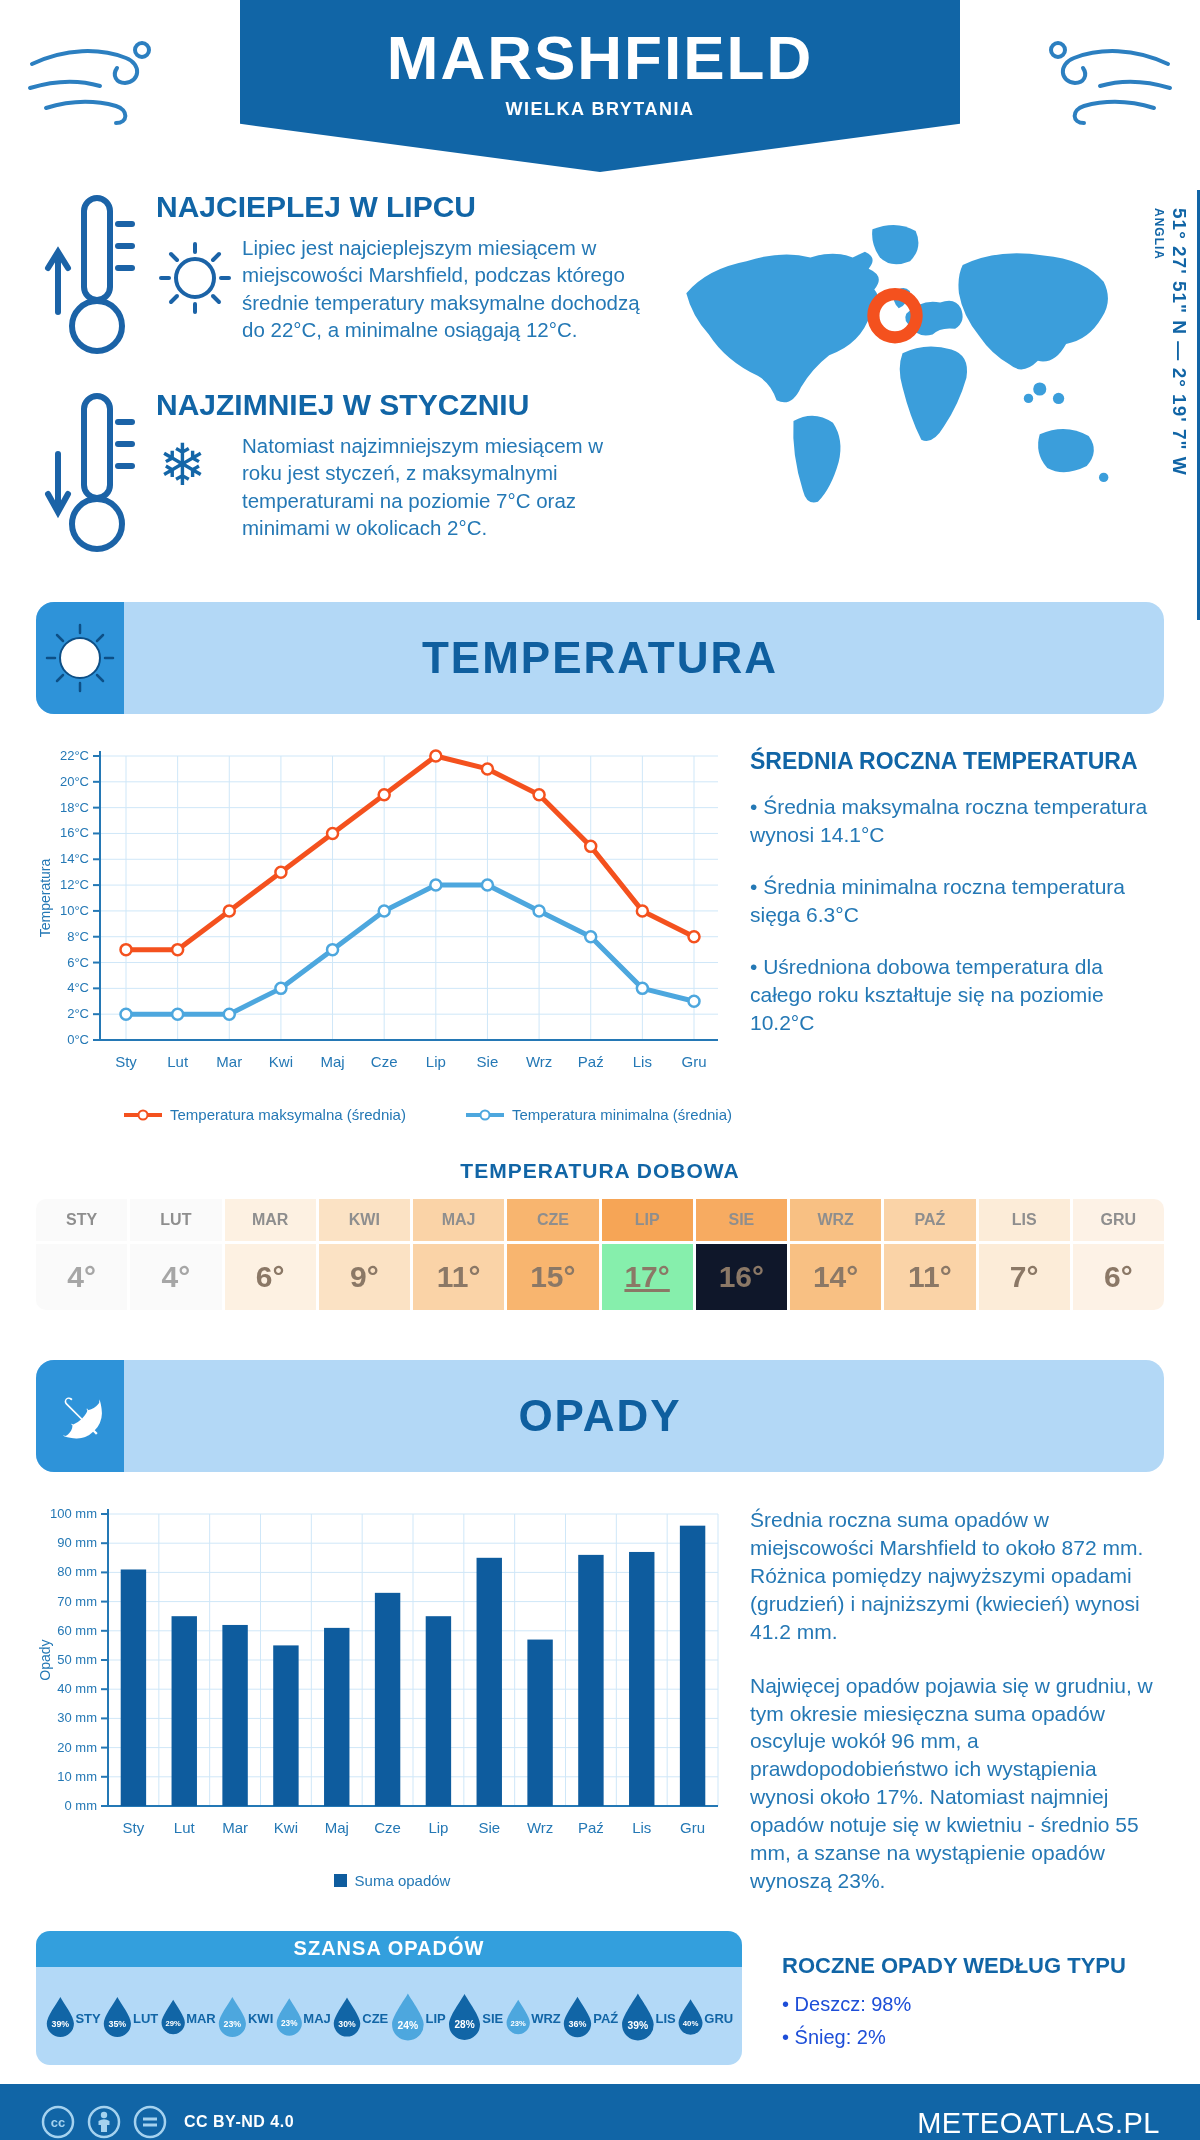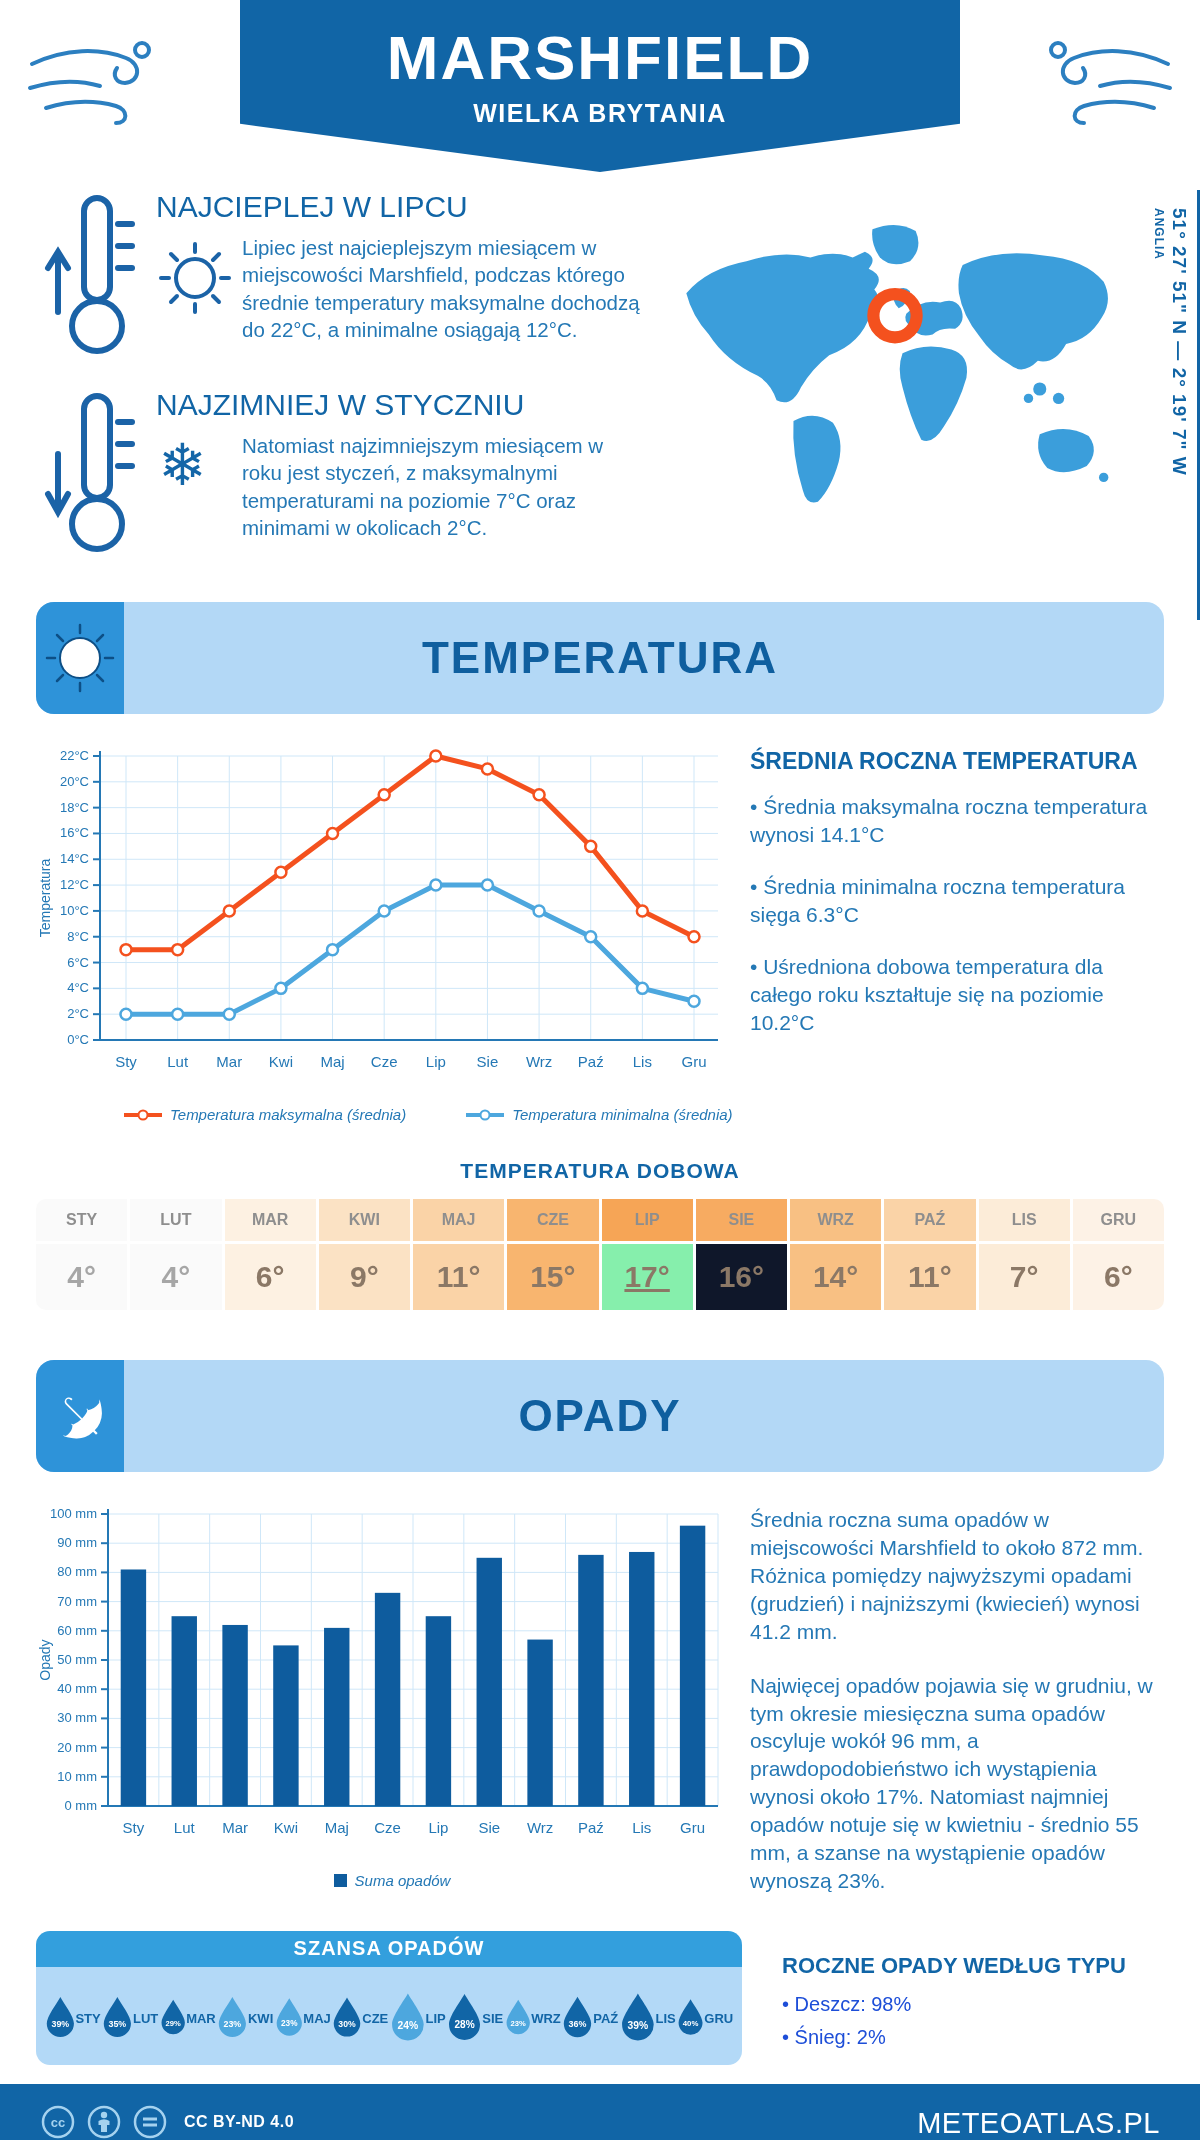--- a/index.html
+++ b/index.html
@@ -4,32 +4,32 @@
 <style>
   html,body{margin:0;padding:0;background:#fff;}
   body{font-family:"Liberation Sans",sans-serif;}
   .page{position:relative;width:1200px;min-height:2140px;background:#fff;overflow:hidden;}
 
   
   .top{position:relative;height:176px;}
   .banner{width:720px;height:172px;margin:0 auto;background:#1165a6;
     clip-path:polygon(0 0,100% 0,100% 72%,50% 100%,0 72%);text-align:center;color:#fff;}
   .banner h1{margin:0;padding-top:22px;font-size:62px;letter-spacing:2px;font-weight:bold;}
-  .banner .subtitle{margin-top:6px;font-size:25px;letter-spacing:1.5px;font-weight:600;}
+  .banner .subtitle{margin-top:6px;font-size:18px;letter-spacing:1.5px;font-weight:600;}
   .wind{position:absolute;top:30px;}
   .wind-left{left:26px;}
   .wind-right{right:26px;}
 
   
   .hero{display:flex;padding:14px 0 0 40px;height:396px;}
   .hero-left{width:600px;}
   .highlight{display:flex;margin-bottom:22px;}
   .thermo-box{width:112px;flex:none;}
   .hl-content{flex:1;padding-left:4px;}
-  .hl-content h2{margin:0 0 10px 0;color:#1165a6;font-size:30px;font-weight:normal;}
+  .hl-content h2{margin:0 0 10px 0;color:#1165a6;font-size:30px;font-weight:bold;}
   .hl-body{display:flex;align-items:flex-start;}
   .minor-icon{width:86px;flex:none;padding-top:4px;}
   .hl-body p{margin:0;color:#2478b5;font-size:20.5px;line-height:1.33;max-width:440px;}
   .snowflake{font-family:"DejaVu Sans",sans-serif;font-size:58px;color:#1466a8;line-height:1;display:block;margin-left:2px;}
   .hero-right{position:relative;width:560px;flex:none;}
   .map-svg{position:absolute;left:20px;top:8px;}
   .coords-wrap{position:absolute;right:10px;top:18px;display:flex;align-items:flex-start;}
   .region{writing-mode:vertical-rl;font-size:12px;font-weight:600;color:#1165a6;margin-right:2px;letter-spacing:1px;}
   .coords{writing-mode:vertical-rl;font-size:19px;font-weight:bold;color:#1165a6;letter-spacing:1px;}
   .edge-rule{position:absolute;right:0;top:0;width:3px;height:430px;background:#1165a6;}
@@ -39,21 +39,21 @@
   .band-tab{position:absolute;left:0;top:0;bottom:0;width:88px;background:#2e93d9;
     border-radius:18px 0 0 18px;display:flex;align-items:center;justify-content:center;overflow:visible;}
   .band-title{position:absolute;left:0;right:0;top:0;bottom:0;display:flex;align-items:center;justify-content:center;
     color:#0f5f9f;font-size:44px;font-weight:bold;letter-spacing:2px;}
   .umbrella{font-family:"DejaVu Sans",sans-serif;font-size:64px;color:#fff;display:block;transform:rotate(135deg);}
 
   
   .chart-row{display:flex;padding-left:34px;margin-top:28px;}
   .chart-col{width:716px;flex:none;}
   svg text{font-family:"Liberation Sans",sans-serif;}
-  .legend{display:flex;margin:8px 0 0 90px;gap:60px;font-style:italic;}
+  .legend{display:flex;margin:8px 0 0 90px;gap:60px;}
   .legend-item{display:flex;align-items:center;gap:8px;color:#2478b5;font-size:15px;}
   .legend-item .sq{width:13px;height:13px;display:inline-block;}
   .legend.center{justify-content:center;margin-left:0;}
   .stats{width:408px;padding-top:6px;}
   .stats h3{margin:0 0 18px 0;color:#1165a6;font-size:23px;font-weight:bold;}
   .stats p{margin:0 0 24px 0;color:#2478b5;font-size:21px;line-height:1.33;}
 
   
   .daily-title{margin:36px 0 0 0;text-align:center;color:#1165a6;font-size:21px;font-weight:bold;letter-spacing:1px;}
   .daily{display:flex;gap:3px;margin:16px 36px 0;}

